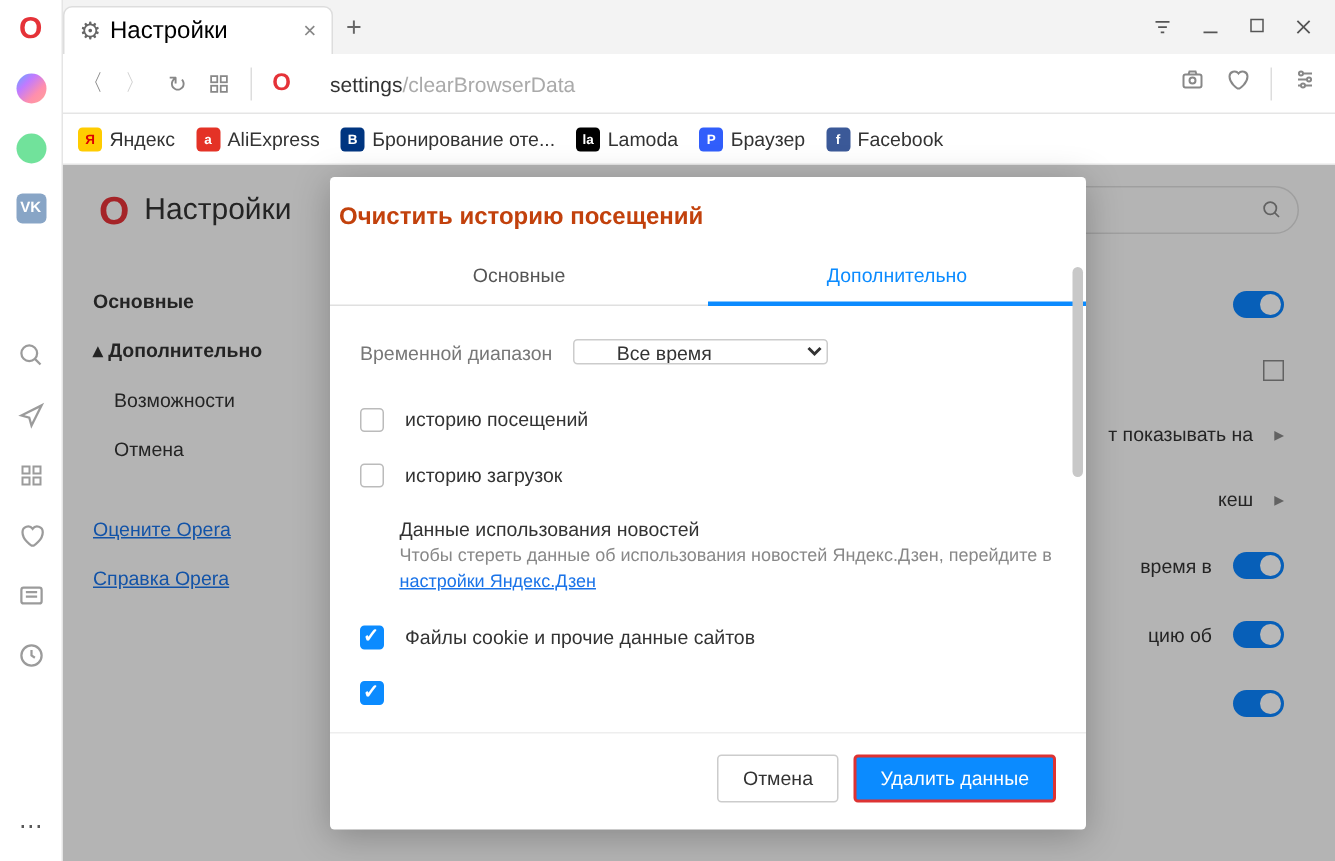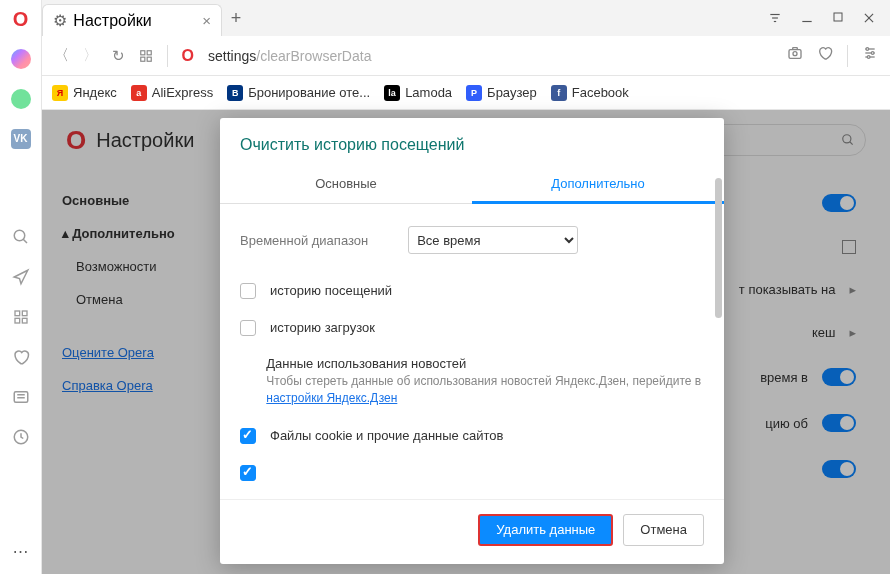--- a/index.html
+++ b/index.html
@@ -18,21 +18,21 @@
 .tab { background: #fff; height: 32px; margin-top: 4px; padding: 0 10px; border-radius: 6px 6px 0 0; display: flex; align-items: center; gap: 6px; border: 1px solid #ddd; border-bottom: none; min-width: 180px; }
 .tab .gear { color: #666; }
 .tab .close { margin-left: auto; color: #888; cursor: pointer; font-size: 15px; }
 .new-tab { width: 28px; height: 28px; display: flex; align-items: center; justify-content: center; color: #666; cursor: pointer; font-size: 18px; }
 .win-controls { margin-left: auto; display: flex; gap: 18px; padding-right: 14px; color: #555; }
 .win-controls span { cursor: pointer; }
 
 
 .addr-bar { position: absolute; left: 42px; top: 36px; right: 0; height: 40px; background: #fff; border-bottom: 1px solid #e5e5e5; display: flex; align-items: center; padding: 0 12px; gap: 14px; color: #888; }
 .addr-bar .nav-ico { cursor: pointer; font-size: 15px; }
-.addr-bar .url { color: #333; font-size: 14px; }
+.addr-bar .url { color: #333; font-size: 14px; margin-left: 12px; }
 .addr-bar .url .faded { color: #aaa; }
 .addr-bar .opera-small { color: #e53238; font-weight: bold; }
 .addr-bar .right-icons { margin-left: auto; display: flex; gap: 14px; }
 
 
 .bm-bar { position: absolute; left: 42px; top: 76px; right: 0; height: 34px; background: #fff; border-bottom: 1px solid #e5e5e5; display: flex; align-items: center; padding: 0 10px; gap: 14px; font-size: 13px; color: #333; }
 .bm { display: flex; align-items: center; gap: 5px; cursor: pointer; }
 .bm .ico { width: 16px; height: 16px; display: inline-flex; align-items: center; justify-content: center; border-radius: 3px; font-size: 9px; font-weight: bold; color: #fff; }
 .ico.ya { background: #ffcc00; color: #d00; }
 .ico.ali { background: #e43226; }
@@ -54,28 +54,28 @@
 .settings-bg .sidebar-nav .link { color: #1a73e8; text-decoration: underline; }
 .settings-bg .content-area { position: absolute; left: 170px; right: 0; top: 60px; bottom: 0; padding: 10px 30px; }
 .settings-bg .row { display: flex; align-items: center; justify-content: flex-end; padding: 14px 4px; font-size: 13px; color: #333; }
 .settings-bg .row .chev { margin-left: 14px; color: #888; }
 .toggle { width: 34px; height: 18px; background: #0a84ff; border-radius: 9px; position: relative; }
 .toggle::after { content: ""; position: absolute; right: 2px; top: 2px; width: 14px; height: 14px; background: #fff; border-radius: 50%; }
 .ext-ico { width: 14px; height: 14px; border: 1.5px solid #888; }
 
 
 .modal { position: absolute; left: 220px; top: 118px; width: 504px; background: #fff; border-radius: 3px; box-shadow: 0 4px 24px rgba(0,0,0,0.25); z-index: 10; }
-.modal h2 { font-size: 16px; font-weight: 400; padding: 18px 20px 12px; color: #0f766e; }
+.modal h2 { font-size: 16px; font-weight: 700; padding: 18px 6px 12px; color: #c2410c; }
 .modal .tabs { display: flex; border-bottom: 1px solid #e0e0e0; }
 .modal .mtab { flex: 1; text-align: center; padding: 10px 0; font-size: 13px; color: #555; cursor: pointer; }
 .modal .mtab.active { color: #0b8bff; border-bottom: 3px solid #0b8bff; margin-bottom: -1px; }
 .modal .body { padding: 16px 20px 8px; max-height: 300px; overflow-y: auto; }
-.modal .range-row { display: flex; align-items: center; gap: 14px; padding: 6px 0 18px; }
+.modal .range-row { display: flex; align-items: flex-end; gap: 14px; padding: 6px 0 18px; }
 .modal .range-lbl { font-size: 13px; color: #777; }
-.modal select.range-sel { flex: 0 0 170px; height: 28px; border: 1px solid #ccc; border-radius: 3px; padding: 0 4px; font-size: 13px; background: #fff; color: #333; margin-left: 26px; }
+.modal select.range-sel { flex: 0 0 170px; height: 17px; border: 1px solid #ccc; border-radius: 3px; padding: 0 24px; font-size: 13px; background: #fff; color: #333; }
 .modal .chk-row { display: flex; align-items: center; gap: 14px; padding: 10px 0; font-size: 13px; color: #333; }
 .modal .chk { width: 16px; height: 16px; border: 1.5px solid #bbb; border-radius: 3px; flex-shrink: 0; margin-top: 1px; cursor: pointer; position: relative; }
 .modal .chk.checked { background: #0b8bff; border-color: #0b8bff; }
 .modal .chk.checked::after { content: "✓"; color: #fff; position: absolute; left: 1px; top: -2px; font-size: 13px; font-weight: bold; }
 .modal .chk-row .sub { color: #888; font-size: 12px; line-height: 1.4; margin-top: 2px; }
 .modal .chk-row .sub a { color: #1a73e8; text-decoration: underline; }
 .modal .footer { display: flex; justify-content: flex-end; gap: 10px; padding: 14px 20px 18px; border-top: 1px solid #eee; }
 .modal .btn { height: 32px; padding: 0 16px; border-radius: 3px; font-size: 13px; cursor: pointer; display: flex; align-items: center; }
 .modal .btn.cancel { background: #fff; border: 1px solid #ccc; color: #333; }
 .modal .btn.primary { background: #0b8bff; border: 2px solid #d33; color: #fff; font-weight: 500; }
@@ -322,16 +322,16 @@
     <div class="chk-row">
       <div class="chk checked"></div>
       <div>Файлы cookie и прочие данные сайтов</div>
     </div>
     <div class="chk-row">
       <div class="chk checked"></div>
     </div>
   </div>
   <div class="scroll-thumb"></div>
   <div class="footer">
+    <div class="btn cancel">Отмена</div>
     <div class="btn primary">Удалить данные</div>
-    <div class="btn cancel">Отмена</div>
   </div>
 </div>
 
 </body></html>

